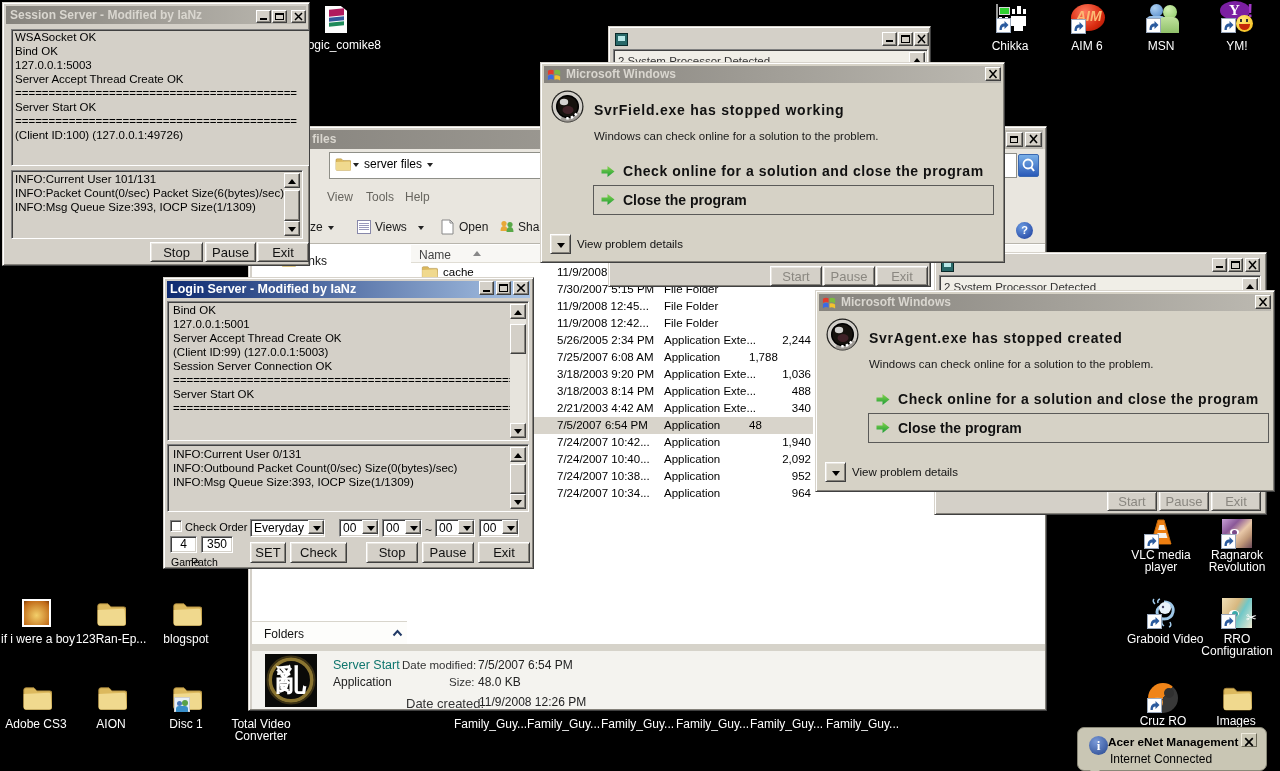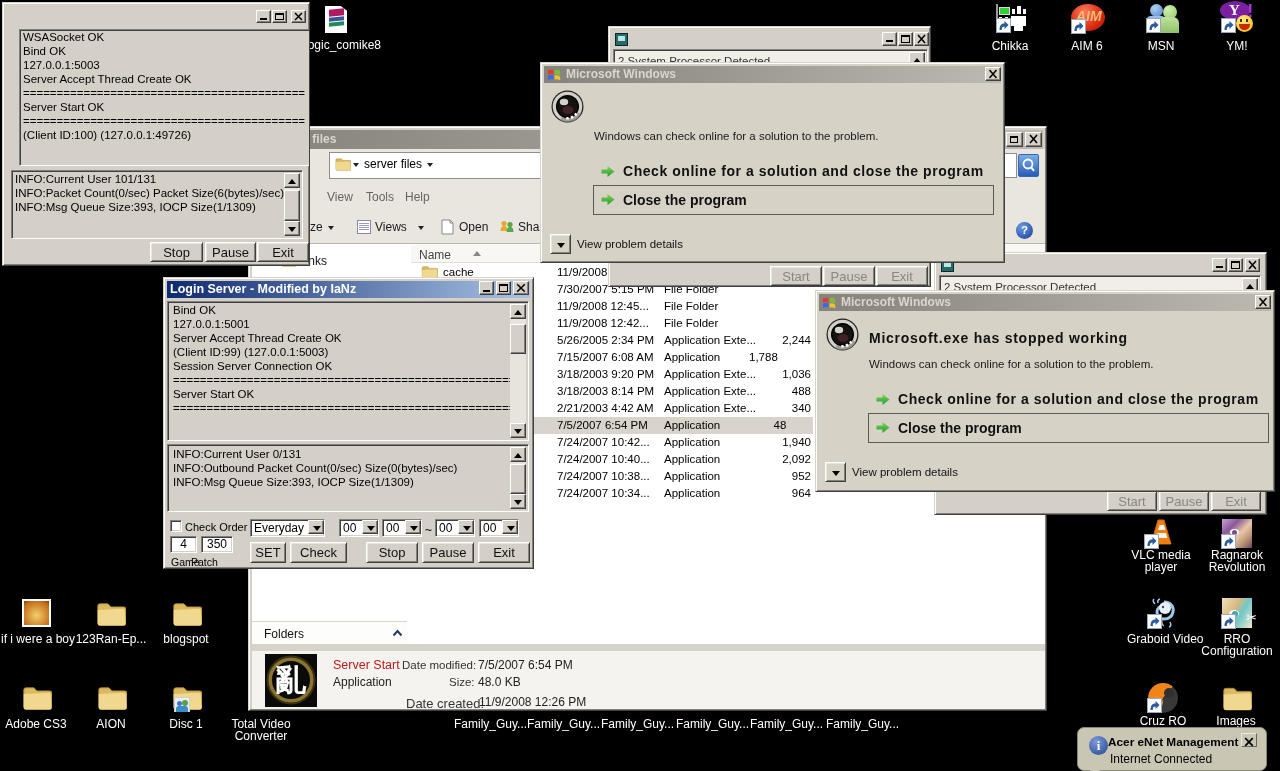--- a/index.html
+++ b/index.html
@@ -253,21 +253,21 @@
  <div class="abs" style="left:170px;top:121px;font-size:12px;color:#444">Name</div>
  <div class="abs" style="left:224px;top:124px;width:0;height:0;border-left:4px solid transparent;border-right:4px solid transparent;border-bottom:5px solid #888"></div>
 
  <div class="abs" style="left:3px;top:517px;width:793px;height:7px;background:#d6d3ca"></div>
  <div class="abs" style="left:3px;top:524px;width:793px;height:58px;background:#f4f3ef"></div>
  <div class="abs" style="left:16px;top:527px;width:52px;height:53px;background:#0a0a08"><svg width="52" height="53" viewBox="0 0 52 53">
         <circle cx="26" cy="26" r="21" fill="none" stroke="#8a7430" stroke-width="4"></circle>
         <circle cx="26" cy="26" r="23.5" fill="none" stroke="#3a3014" stroke-width="2"></circle>
         <text x="26" y="36" font-size="30" fill="#fff" text-anchor="middle" font-family="Liberation Serif,serif" font-weight="bold">亂</text>
       </svg></div>
- <div class="abs" style="left:84px;top:531px;font-size:12.5px;color:#b91c1c;white-space:nowrap">Server Start</div>
+ <div class="abs" style="left:84px;top:531px;font-size:12.5px;color:#0f766e;white-space:nowrap">Server Start</div>
  <div class="abs" style="left:84px;top:548px;font-size:12px;color:#222;white-space:nowrap">Application</div>
  <div class="abs" style="left:153px;top:532px;font-size:11.5px;color:#333;white-space:nowrap">Date modified:</div>
  <div class="abs" style="left:229px;top:531px;font-size:12px;color:#222;white-space:nowrap">7/5/2007 6:54 PM</div>
  <div class="abs" style="left:200px;top:549px;font-size:11.5px;color:#333;white-space:nowrap">Size:</div>
  <div class="abs" style="left:229px;top:548px;font-size:12px;color:#222;white-space:nowrap">48.0 KB</div>
  <div class="abs" style="left:157px;top:569px;font-size:13px;color:#333;white-space:nowrap">Date created:</div>
  <div class="abs" style="left:230px;top:568px;font-size:12px;color:#222;white-space:nowrap">11/9/2008 12:26 PM</div>
 
  <svg class="abs" style="left:172px;top:138px" width="17" height="14" viewBox="0 0 34 29">
       <path d="M2 6 q0-2.5 2.5-2.5 h9 l3.5 3.5 h14.5 q2.5 0 2.5 2.5 v16 q0 2.5-2.5 2.5 H4.5 q-2.5 0-2.5-2.5 Z" fill="#dcb95e" stroke="#a8863a" stroke-width="1"></path>
@@ -277,36 +277,36 @@
  <div class="row" style="left:308px;top:137px">11/9/2008 12:46...</div>
  <div class="row" style="left:308px;top:154px">7/30/2007 5:15 PM</div>
     <div class="row" style="left:415px;top:154px">File Folder</div>
  <div class="row" style="left:308px;top:171px">11/9/2008 12:45...</div>
     <div class="row" style="left:415px;top:171px">File Folder</div>
  <div class="row" style="left:308px;top:188px">11/9/2008 12:42...</div>
     <div class="row" style="left:415px;top:188px">File Folder</div>
  <div class="row" style="left:308px;top:205px">5/26/2005 2:34 PM</div>
     <div class="row" style="left:415px;top:205px">Application Exte...</div>
     <div class="row" style="left:500px;top:205px;width:62px;text-align:right">2,244</div>
- <div class="row" style="left:308px;top:222px">7/15/2007 6:08 AM</div>
+ <div class="row" style="left:308px;top:222px">7/25/2007 6:08 AM</div>
     <div class="row" style="left:415px;top:222px">Application</div>
     <div class="row" style="left:500px;top:222px;width:62px;text-align:left">1,788</div>
  <div class="row" style="left:308px;top:239px">3/18/2003 9:20 PM</div>
     <div class="row" style="left:415px;top:239px">Application Exte...</div>
     <div class="row" style="left:500px;top:239px;width:62px;text-align:right">1,036</div>
  <div class="row" style="left:308px;top:256px">3/18/2003 8:14 PM</div>
     <div class="row" style="left:415px;top:256px">Application Exte...</div>
     <div class="row" style="left:500px;top:256px;width:62px;text-align:right">488</div>
  <div class="row" style="left:308px;top:273px">2/21/2003 4:42 AM</div>
     <div class="row" style="left:415px;top:273px">Application Exte...</div>
     <div class="row" style="left:500px;top:273px;width:62px;text-align:right">340</div>
  <div class="abs" style="left:162px;top:290px;width:402px;height:17px;background:#d8d4cb"></div>
  <div class="row" style="left:308px;top:290px">7/5/2007 6:54 PM</div>
     <div class="row" style="left:415px;top:290px">Application</div>
-    <div class="row" style="left:500px;top:290px;width:62px;text-align:center">48</div>
+    <div class="row" style="left:500px;top:290px;width:62px;text-align:left">48</div>
  <div class="row" style="left:308px;top:307px">7/24/2007 10:42...</div>
     <div class="row" style="left:415px;top:307px">Application</div>
     <div class="row" style="left:500px;top:307px;width:62px;text-align:right">1,940</div>
  <div class="row" style="left:308px;top:324px">7/24/2007 10:40...</div>
     <div class="row" style="left:415px;top:324px">Application</div>
     <div class="row" style="left:500px;top:324px;width:62px;text-align:right">2,092</div>
  <div class="row" style="left:308px;top:341px">7/24/2007 10:38...</div>
     <div class="row" style="left:415px;top:341px">Application</div>
     <div class="row" style="left:500px;top:341px;width:62px;text-align:right">952</div>
  <div class="row" style="left:308px;top:358px">7/24/2007 10:34...</div>
@@ -393,20 +393,21 @@
  <svg class="abs" style="left:10px;top:27px" width="33" height="33" viewBox="0 0 33 33">
       <circle cx="16.5" cy="16.5" r="16" fill="#20201e"></circle>
       <circle cx="16.5" cy="16.5" r="12.8" fill="none" stroke="#d3d0ca" stroke-width="4"></circle>
       <path d="M28 23 A 13 13 0 0 1 10 28.5" stroke="#8d8a84" stroke-width="4" fill="none" opacity="0.75"></path>
       <circle cx="16.5" cy="16.5" r="10.8" fill="#16120e"></circle>
       <circle cx="16.5" cy="16.5" r="10.8" fill="none" stroke="#000" stroke-width="1.4"></circle>
       <ellipse cx="13" cy="12" rx="4.2" ry="3.2" fill="#e8e8e6" opacity="0.9"></ellipse>
       <ellipse cx="17" cy="20" rx="5.5" ry="4" fill="#46242c" opacity="0.85"></ellipse>
       <path d="M25.5 23.5 A 11.7 11.7 0 0 1 14.5 28.2" stroke="#fff" stroke-width="2.6" fill="none" stroke-dasharray="2.4 2.2"></path>
     </svg>
+ <div class="abs" style="left:53px;top:39px;font-size:14px;font-weight:bold;color:#111;letter-spacing:0.75px;white-space:nowrap">SvrField.exe has stopped working</div>
  <div class="abs" style="left:53px;top:67px;font-size:11.5px;color:#1a1a1a">Windows can check online for a solution to the problem.</div>
  <svg class="abs" style="left:60px;top:102px" width="14" height="13" viewBox="0 0 14 13">
       <path d="M0.5 4.5 H6.5 V1 L13.5 6.5 L6.5 12 V8.5 H0.5 Z" fill="url(#ga)"></path>
     </svg>
  <div class="abs" style="left:82px;top:100px;font-size:14px;font-weight:bold;color:#111;letter-spacing:0.55px;white-space:nowrap">Check online for a solution and close the program</div>
  <div class="abs" style="left:52px;top:122px;width:401px;height:30px;border:1px solid #5a5a58"></div>
  <svg class="abs" style="left:60px;top:130px" width="14" height="13" viewBox="0 0 14 13">
       <path d="M0.5 4.5 H6.5 V1 L13.5 6.5 L6.5 12 V8.5 H0.5 Z" fill="url(#ga)"></path>
     </svg>
  <div class="abs" style="left:82px;top:129px;font-size:14px;font-weight:bold;color:#111;white-space:nowrap">Close the program</div>
@@ -429,48 +430,49 @@
  <svg class="abs" style="left:10px;top:27px" width="33" height="33" viewBox="0 0 33 33">
       <circle cx="16.5" cy="16.5" r="16" fill="#20201e"></circle>
       <circle cx="16.5" cy="16.5" r="12.8" fill="none" stroke="#d3d0ca" stroke-width="4"></circle>
       <path d="M28 23 A 13 13 0 0 1 10 28.5" stroke="#8d8a84" stroke-width="4" fill="none" opacity="0.75"></path>
       <circle cx="16.5" cy="16.5" r="10.8" fill="#16120e"></circle>
       <circle cx="16.5" cy="16.5" r="10.8" fill="none" stroke="#000" stroke-width="1.4"></circle>
       <ellipse cx="13" cy="12" rx="4.2" ry="3.2" fill="#e8e8e6" opacity="0.9"></ellipse>
       <ellipse cx="17" cy="20" rx="5.5" ry="4" fill="#46242c" opacity="0.85"></ellipse>
       <path d="M25.5 23.5 A 11.7 11.7 0 0 1 14.5 28.2" stroke="#fff" stroke-width="2.6" fill="none" stroke-dasharray="2.4 2.2"></path>
     </svg>
- <div class="abs" style="left:53px;top:39px;font-size:14px;font-weight:bold;color:#111;letter-spacing:0.75px;white-space:nowrap">Microsoft.exe has stopped working</div>
+ <div class="abs" style="left:53px;top:39px;font-size:14px;font-weight:bold;color:#111;letter-spacing:0.75px;white-space:nowrap">SvrAgent.exe has stopped created</div>
  <div class="abs" style="left:53px;top:67px;font-size:11.5px;color:#1a1a1a">Windows can check online for a solution to the problem.</div>
  <svg class="abs" style="left:60px;top:102px" width="14" height="13" viewBox="0 0 14 13">
       <path d="M0.5 4.5 H6.5 V1 L13.5 6.5 L6.5 12 V8.5 H0.5 Z" fill="url(#ga)"></path>
     </svg>
  <div class="abs" style="left:82px;top:100px;font-size:14px;font-weight:bold;color:#111;letter-spacing:0.55px;white-space:nowrap">Check online for a solution and close the program</div>
  <div class="abs" style="left:52px;top:122px;width:401px;height:30px;border:1px solid #5a5a58"></div>
  <svg class="abs" style="left:60px;top:130px" width="14" height="13" viewBox="0 0 14 13">
       <path d="M0.5 4.5 H6.5 V1 L13.5 6.5 L6.5 12 V8.5 H0.5 Z" fill="url(#ga)"></path>
     </svg>
  <div class="abs" style="left:82px;top:129px;font-size:14px;font-weight:bold;color:#111;white-space:nowrap">Close the program</div>
  <div class="btn" style="left:9px;top:171px;width:21px;height:20px;background:#d6d2c6">
       <div style="position:absolute;left:6px;top:8px;width:0;height:0;border-left:4px solid transparent;border-right:4px solid transparent;border-top:5px solid #000"></div>
     </div>
  <div class="abs" style="left:36px;top:175px;font-size:11.5px;color:#111;white-space:nowrap">View problem details</div>
 </div>
 
 <div class="win" style="left:2px;top:2px;width:308px;height:264px;z-index:40">
+ <div class="tbg" style="padding-left:4px">Session Server - Modified by IaNz</div>
  <div class="cb" style="left:253px;top:7px;width:15px;height:13px">
       <div style="position:absolute;left:3px;bottom:2px;width:7px;height:2px;background:#000"></div>
     </div>
  <div class="cb" style="left:269px;top:7px;width:15px;height:13px">
       <div style="position:absolute;left:2px;top:2px;width:9px;height:7px;border:1px solid #000;border-top-width:2px"></div>
     </div>
  <div class="cb" style="left:288px;top:7px;width:15px;height:13px"><svg width="13" height="11" viewBox="0 0 13 11">
         <path d="M3 2 L10 9 M10 2 L3 9" stroke="#000" stroke-width="1.5"></path>
       </svg></div>
- <div class="sunk" style="left:16px;top:26px;width:343px;height:137px">
+ <div class="sunk" style="left:8px;top:26px;width:343px;height:137px">
   <div class="txt" style="left:3px;top:0px;right:18px;overflow:hidden">WSASocket OK
 Bind OK
 127.0.0.1:5003
 Server Accept Thread Create OK
 ==========================================
 Server Start OK
 ==========================================
 (Client ID:100) (127.0.0.1:49726)</div>
   <div class="sb">
         <div class="cb sbu">

